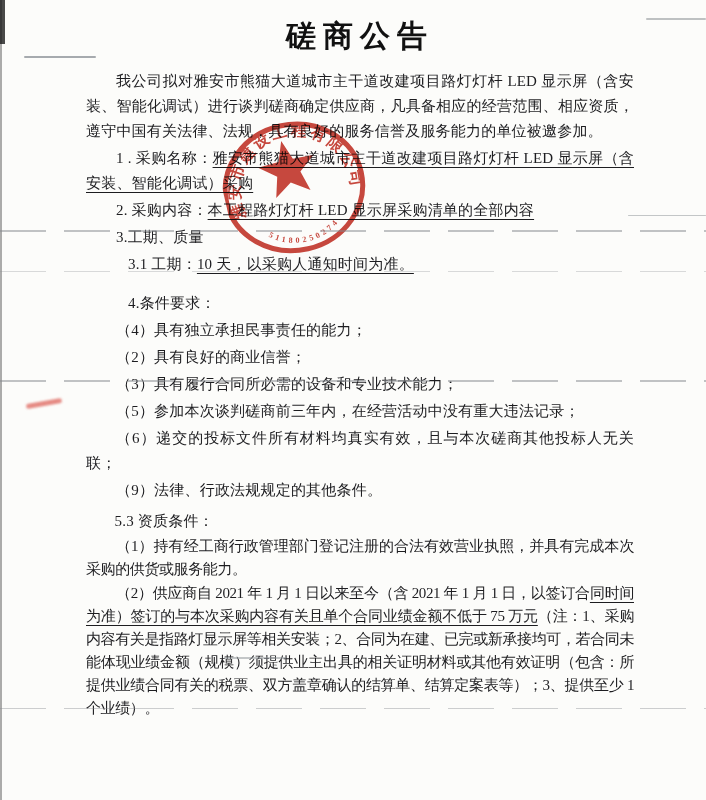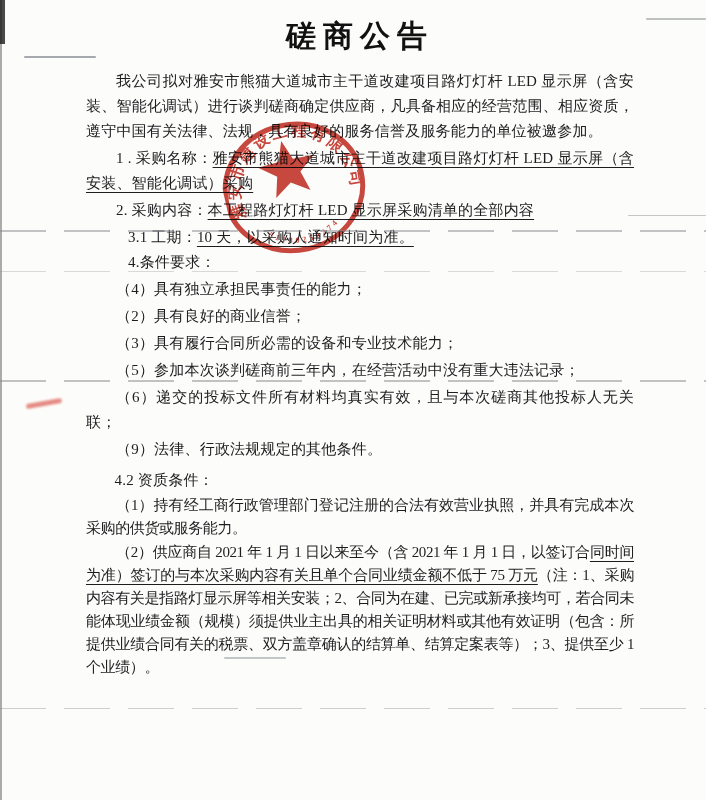--- a/index.html
+++ b/index.html
@@ -11,21 +11,21 @@
   }
   .doc{position:absolute;left:86px;right:72px;top:0;}
   h1.doc-title{
     margin:16px 0 0;text-align:center;font-size:30px;font-weight:bold;
     letter-spacing:7px;color:#111;
   }
   .p{margin:0;text-align:justify;font-size:15px;letter-spacing:.2px;}
   .k-intro{margin-top:12px;line-height:25px;text-indent:2em;}
   .k-item {margin-top:2px; line-height:25px;text-indent:2em;}
   .k-sub  {margin-top:2px; line-height:25px;text-indent:2.8em;}
-  .k-cond {margin-top:0; line-height:25px;text-indent:2.8em;}
+  .k-cond {margin-top:14px; line-height:25px;text-indent:2.8em;}
   .k-qual {margin-top:6px; line-height:25px;text-indent:1.9em;}
   .k-list {margin-top:2px; line-height:25px;text-indent:2em;}
   .k-tight{margin-top:1px; line-height:23px;text-indent:2em;letter-spacing:-0.4px;}
   .u{text-decoration:underline;text-underline-offset:4px;text-decoration-thickness:1.2px;}
 
   
   .artifact{position:absolute;pointer-events:none;}
   .edge-left{left:0;top:0;width:2px;height:800px;background:#4a4a4a;opacity:.45;}
   .edge-left-top{left:0;top:0;width:5px;height:44px;background:#1c1c1c;opacity:.8;}
   .ln{background:#8a8f94;height:2px;border-radius:1px;}
@@ -52,29 +52,30 @@
 <body>
 
 <div class="page">
 
   <div class="doc">
     <h1 class="doc-title">磋商公告</h1>
     <div>
         <p class="p k-intro"><span>我公司拟对雅安市熊猫大道城市主干道改建项目路灯灯杆 LED 显示屏（含安装、智能化调试）进行谈判磋商确定供应商，凡具备相应的经营范围、相应资质，遵守中国有关法律、法规，具有良好的服务信誉及服务能力的单位被邀参加。</span></p>
         <p class="p k-item"><span>1 . 采购名称：</span><span class="u">雅安市熊猫大道城市主干道改建项目路灯灯杆 LED 显示屏（含安装、智能化调试）采购</span></p>
         <p class="p k-item"><span>2. 采购内容：</span><span class="u">本工程路灯灯杆 LED 显示屏采购清单的全部内容</span></p>
+        <p class="p k-item"><span>3.工期、质量</span></p>
         <p class="p k-sub"><span>3.1 工期：</span><span class="u">10 天，以采购人通知时间为准。</span></p>
         <p class="p k-cond"><span>4.条件要求：</span></p>
         <p class="p k-list"><span>（4）具有独立承担民事责任的能力；</span></p>
         <p class="p k-list"><span>（2）具有良好的商业信誉；</span></p>
         <p class="p k-list"><span>（3）具有履行合同所必需的设备和专业技术能力；</span></p>
         <p class="p k-list"><span>（5）参加本次谈判磋商前三年内，在经营活动中没有重大违法记录；</span></p>
         <p class="p k-list"><span>（6）递交的投标文件所有材料均真实有效，且与本次磋商其他投标人无关联；</span></p>
         <p class="p k-list"><span>（9）法律、行政法规规定的其他条件。</span></p>
-        <p class="p k-qual"><span>4.2 资质条件：</span></p>
+        <p class="p k-qual"><span>5.3 资质条件：</span></p>
         <p class="p k-tight"><span>（1）持有经工商行政管理部门登记注册的合法有效营业执照，并具有完成本次采购的供货或服务能力。</span></p>
         <p class="p k-tight"><span>（2）供应商自 2021 年 1 月 1 日以来至今（含 2021 年 1 月 1 日，以签订合</span><span class="u">同时间为准）签订的与本次采购内容有关且单个合同业绩金额不低于 75 万元</span><span>（注：1、采购内容有关是指路灯显示屏等相关安装；2、合同为在建、已完或新承接均可，若合同未能体现业绩金额（规模）须提供业主出具的相关证明材料或其他有效证明（包含：所提供业绩合同有关的税票、双方盖章确认的结算单、结算定案表等）；3、提供至少 1 个业绩）。</span></p>
       </div>
   </div>
 
   <svg class="stamp" viewBox="0 0 152 146" aria-hidden="true">
     <defs>
       <path id="arc-top" d="M 18,92 A 56,54 0 1 1 124,92" fill="none"></path>
       <path id="arc-bottom" d="M 34,114 A 52,46 0 0 0 108,114" fill="none"></path>
     </defs>

